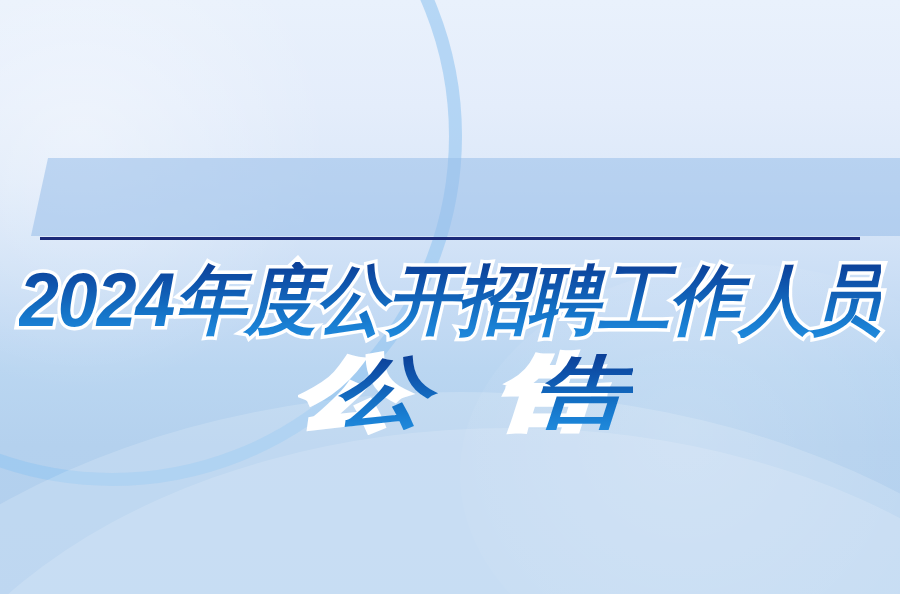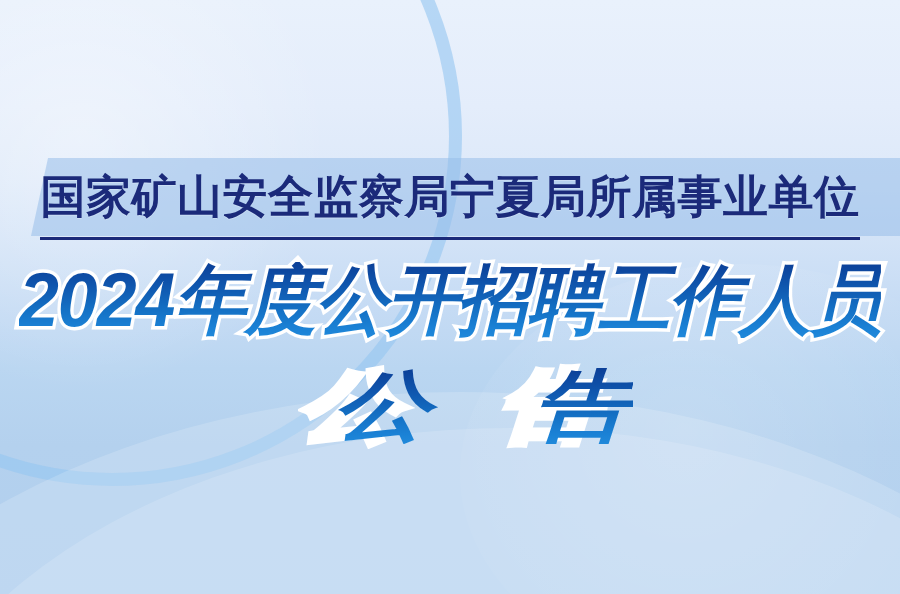--- a/index.html
+++ b/index.html
@@ -169,35 +169,34 @@
     font-size: 76px;
     letter-spacing: -1px;
     transform: scaleX(1.0);
   }
   .size-sub {
     font-size: 76px;
     letter-spacing: 2px;
   }
 
   .row-main { height: 86px; }
-  .row-sub  { height: 88px; margin-top: 20px; }
+  .row-sub  { height: 88px; margin-top: 6px; }
 </style>
 </head>
 <body>
 
 <div id="banner">
 
   <div class="deco wash-left"></div>
   <div class="deco ring-arc"></div>
   <div class="deco bottom-arc"></div>
   <div class="deco bottom-arc2"></div>
   <div class="deco sheen"></div>
 
   <div class="band"></div>
-  <div class="line1">国家矿山安全监察局宁夏局所属事业单位</div>
   <div class="rule"></div>
 
   <div class="headline">
 
     <div class="row-main">
       <span class="hl-wrap" style="width: 862px; height: 76px;">
         <span class="hl-outline size-main" style="display: inline-block; transform-origin: left top; transform: scaleX(0.942);">2024年度公开招聘工作人员</span>
         <span class="hl-line hl-fill size-main" style="display: inline-block; transform-origin: left top; transform: scaleX(0.942);">2024年度公开招聘工作人员</span>
       </span>
     </div>

